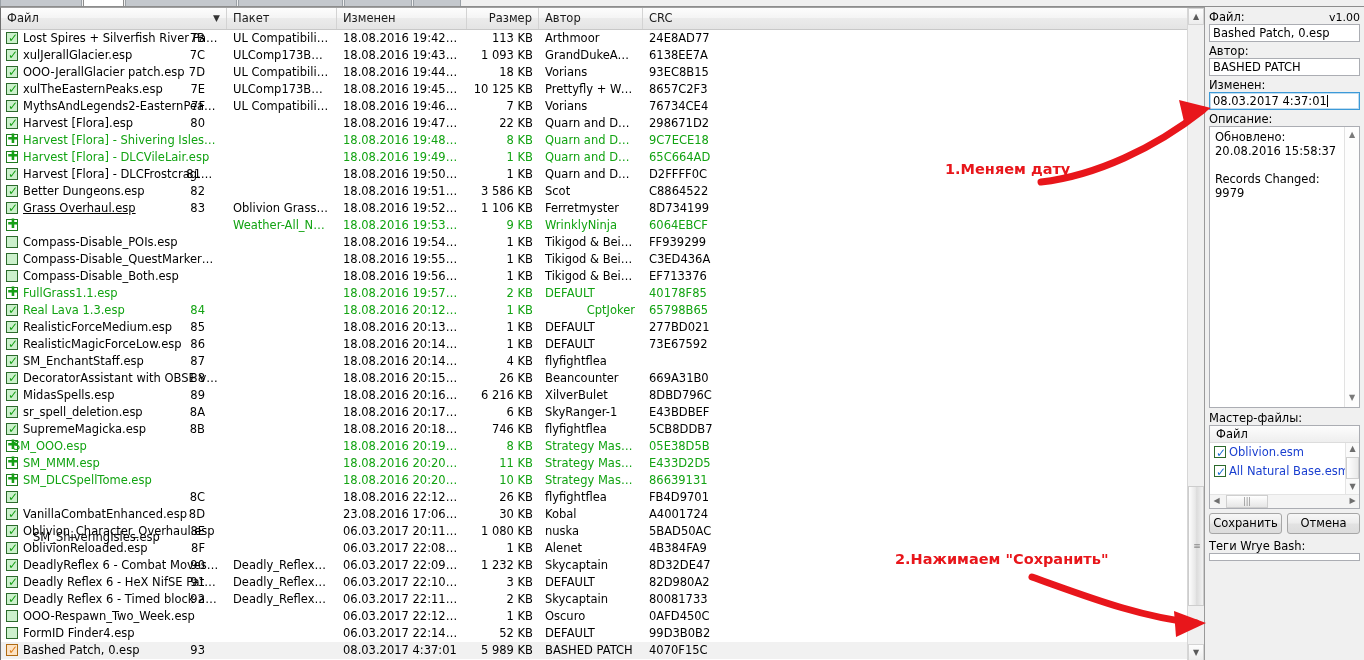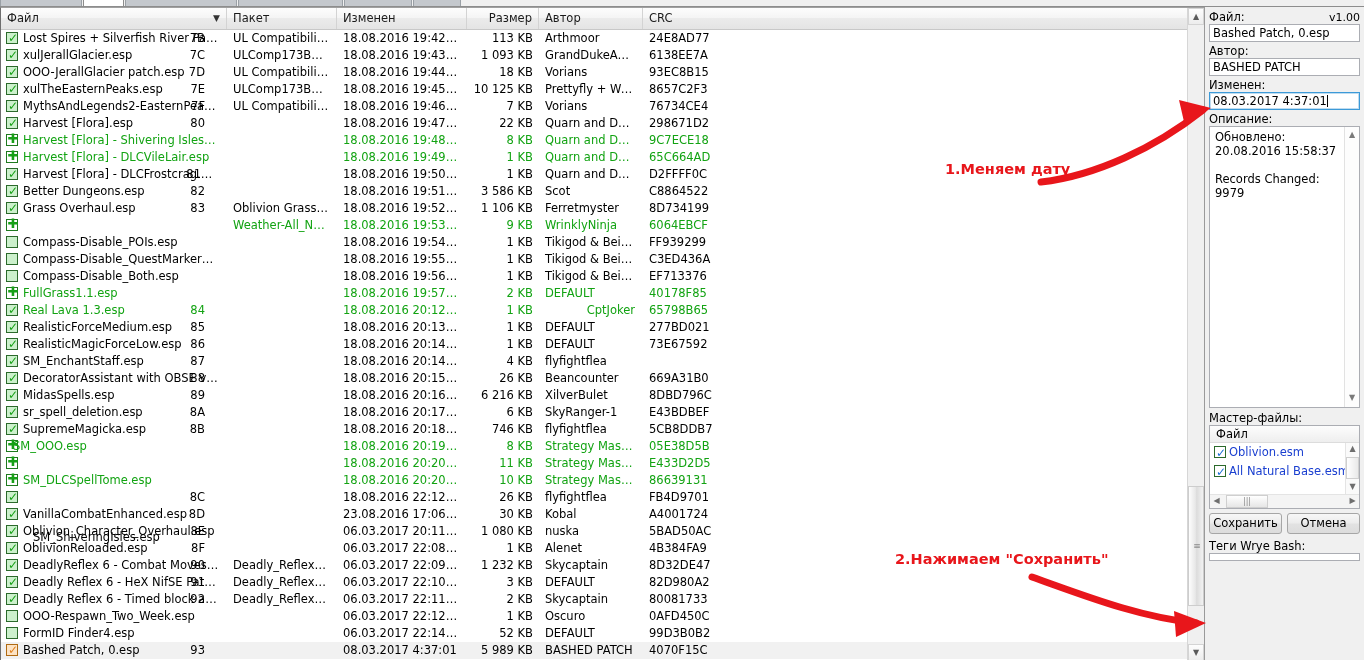--- a/index.html
+++ b/index.html
@@ -332,21 +332,21 @@
           <span class="cell  black" style="left: 226px; width: 102px; padding-left: 6px;"></span>
           <span class="cell  black" style="left: 336px; width: 122px; padding-left: 6px;">18.08.2016 19:51:56</span>
           <span class="cell right  black" style="left: 466px; width: 72px; padding-left: 0px; padding-right: 6px;">3 586 KB</span>
           <span class="cell  black" style="left: 538px; width: 96px; padding-left: 6px;">Scot</span>
           <span class="cell  black" style="left: 642px; width: 537px; padding-left: 6px;">C8864522</span>
         </div>
         <div class="row">
           <span class="cb check">
             <span class="mk">✓</span>
           </span>
-          <span class="cell  black" style="left: 0px; width: 218px; padding-left: 22px;">Grass Overhaul.esp</span>
+          <span class="cell  black" style="left: 0px; width: 218px; padding-left: 22px; text-decoration: underline;">Grass Overhaul.esp</span>
           <span class="cell right black" style="left: 164px; width: 40px;">83</span>
           <span class="cell  black" style="left: 226px; width: 102px; padding-left: 6px;">Oblivion Grass O…</span>
           <span class="cell  black" style="left: 336px; width: 122px; padding-left: 6px;">18.08.2016 19:52:56</span>
           <span class="cell right  black" style="left: 466px; width: 72px; padding-left: 0px; padding-right: 6px;">1 106 KB</span>
           <span class="cell  black" style="left: 538px; width: 96px; padding-left: 6px;">Ferretmyster</span>
           <span class="cell  black" style="left: 642px; width: 537px; padding-left: 6px;">8D734199</span>
         </div>
         <div class="row">
           <span class="cb plus">
             <span class="mk">✚</span>
@@ -504,20 +504,21 @@
           <span class="cell  green" style="left: 226px; width: 102px; padding-left: 6px;"></span>
           <span class="cell  green" style="left: 336px; width: 122px; padding-left: 6px;">18.08.2016 20:19:26</span>
           <span class="cell right  green" style="left: 466px; width: 72px; padding-left: 0px; padding-right: 6px;">8 KB</span>
           <span class="cell  green" style="left: 538px; width: 96px; padding-left: 6px;">Strategy Master</span>
           <span class="cell  green" style="left: 642px; width: 537px; padding-left: 6px;">05E38D5B</span>
         </div>
         <div class="row">
           <span class="cb plus">
             <span class="mk">✚</span>
           </span>
+          <span class="cell  green" style="left: 0px; width: 218px; padding-left: 22px;">SM_MMM.esp</span>
           <span class="cell right green" style="left: 164px; width: 40px;"></span>
           <span class="cell  green" style="left: 226px; width: 102px; padding-left: 6px;"></span>
           <span class="cell  green" style="left: 336px; width: 122px; padding-left: 6px;">18.08.2016 20:20:16</span>
           <span class="cell right  green" style="left: 466px; width: 72px; padding-left: 0px; padding-right: 6px;">11 KB</span>
           <span class="cell  green" style="left: 538px; width: 96px; padding-left: 6px;">Strategy Master</span>
           <span class="cell  green" style="left: 642px; width: 537px; padding-left: 6px;">E433D2D5</span>
         </div>
         <div class="row">
           <span class="cb plus">
             <span class="mk">✚</span>

